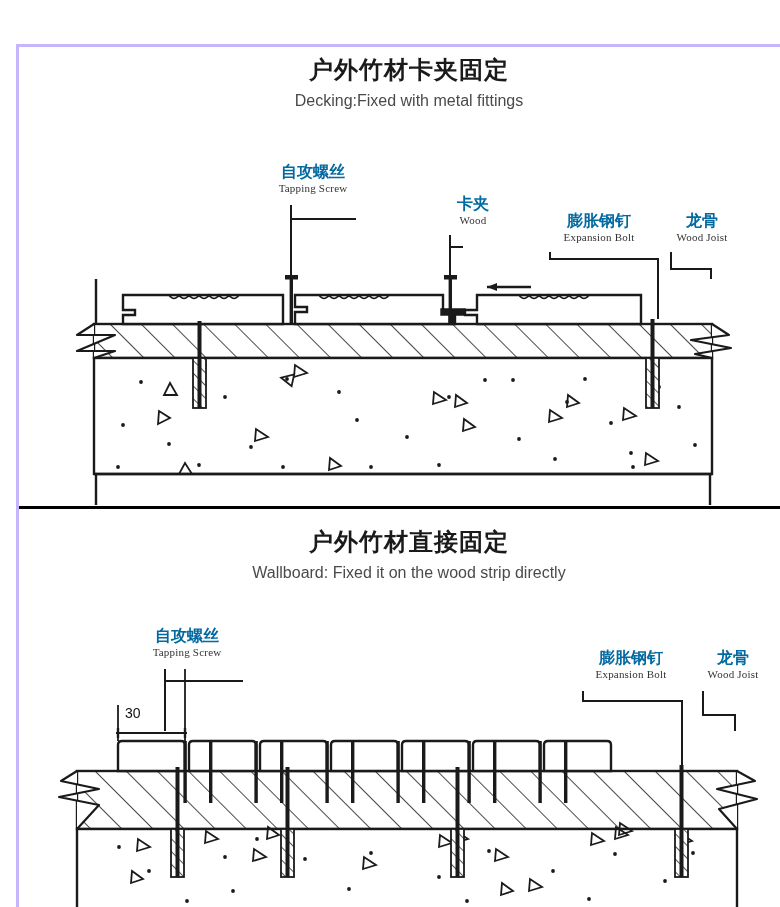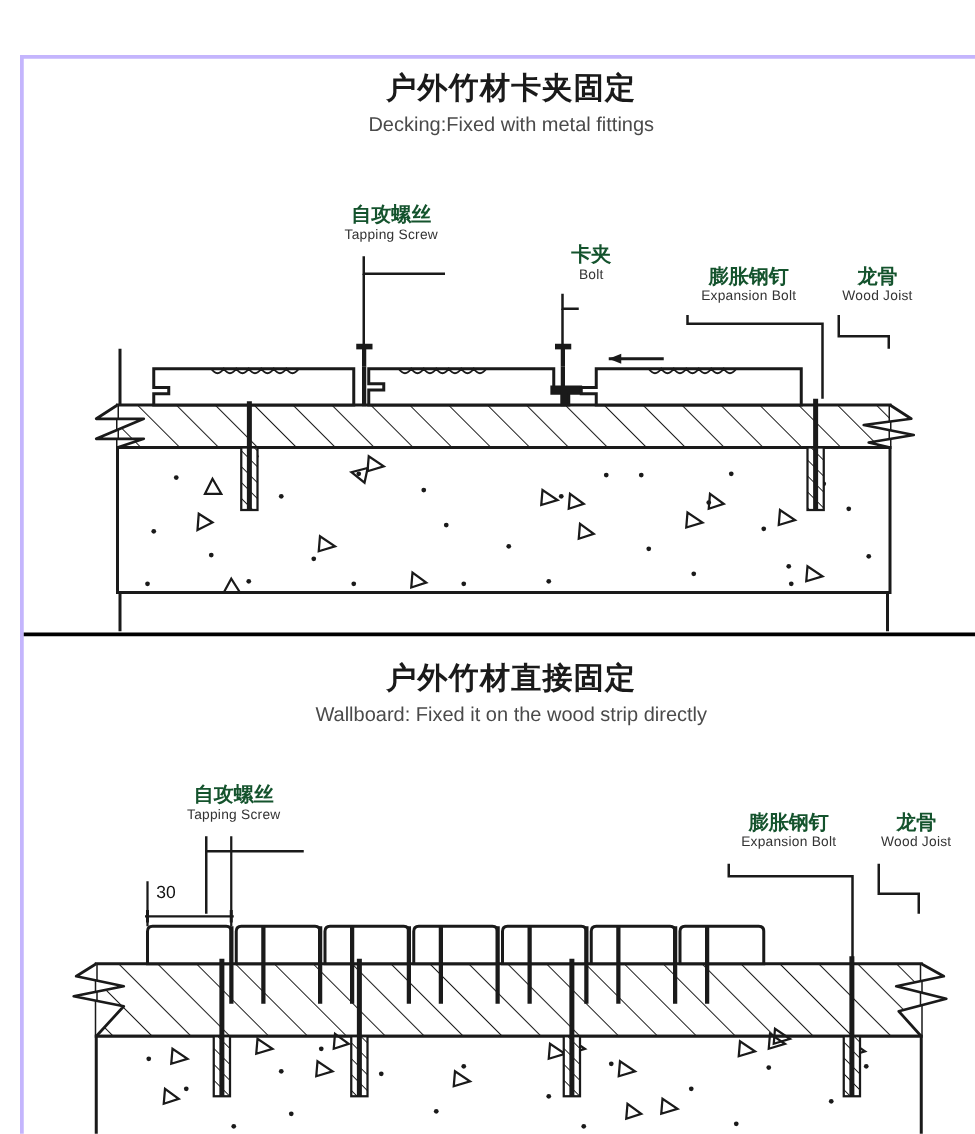--- a/index.html
+++ b/index.html
@@ -29,26 +29,26 @@
   }
   .title-en{
     font-size:16px;color:#4a4a4a;margin-top:9px;line-height:1.1;
     font-family:"Liberation Sans",sans-serif;
   }
 
   .svg-layer{position:absolute;left:0;top:0;}
 
   .lbl{position:absolute;text-align:center;white-space:nowrap;line-height:1.15;}
   .lbl .cn{
-    font-size:16px;font-weight:bold;color:#14532d;display:block;
+    font-size:16px;font-weight:bold;color:#0369a1;display:block;
     font-family:"DejaVu Sans","Liberation Sans",sans-serif;
   }
   .lbl .en{
     font-size:11px;color:#333;display:block;margin-top:1px;
-    font-family:Liberation Sans, sans-serif;letter-spacing:.2px;
+    font-family:Liberation Serif, serif;letter-spacing:.2px;
   }
   .concrete-lbl{position:absolute;text-align:center;white-space:nowrap;line-height:1.2;}
   .concrete-lbl .cn{font-size:12px;color:#222;display:block;
     font-family:"DejaVu Sans","Liberation Sans",sans-serif;}
   .concrete-lbl .en{font-size:13px;color:#222;display:block;
     font-family:"Liberation Sans",sans-serif;}
   .dim-txt{position:absolute;font-size:14px;color:#111;
     font-family:"Liberation Sans",sans-serif;}
 </style>
 </head>
@@ -63,21 +63,21 @@
       <div class="title-en">Decking:Fixed with metal fittings</div>
     </div>
 
     <div class="lbl" style="left:194px;top:116px;width:200px;">
       <span class="cn">自攻螺丝</span>
       <span class="en">Tapping Screw</span>
     </div>
 
     <div class="lbl" style="left:399px;top:148px;width:110px;">
       <span class="cn">卡夹</span>
-      <span class="en">Bolt</span>
+      <span class="en">Wood</span>
     </div>
 
     <div class="lbl" style="left:520px;top:165px;width:120px;">
       <span class="cn">膨胀钢钉</span>
       <span class="en">Expansion Bolt</span>
     </div>
 
     <div class="lbl" style="left:633px;top:165px;width:100px;">
       <span class="cn">龙骨</span>
       <span class="en">Wood Joist</span>

